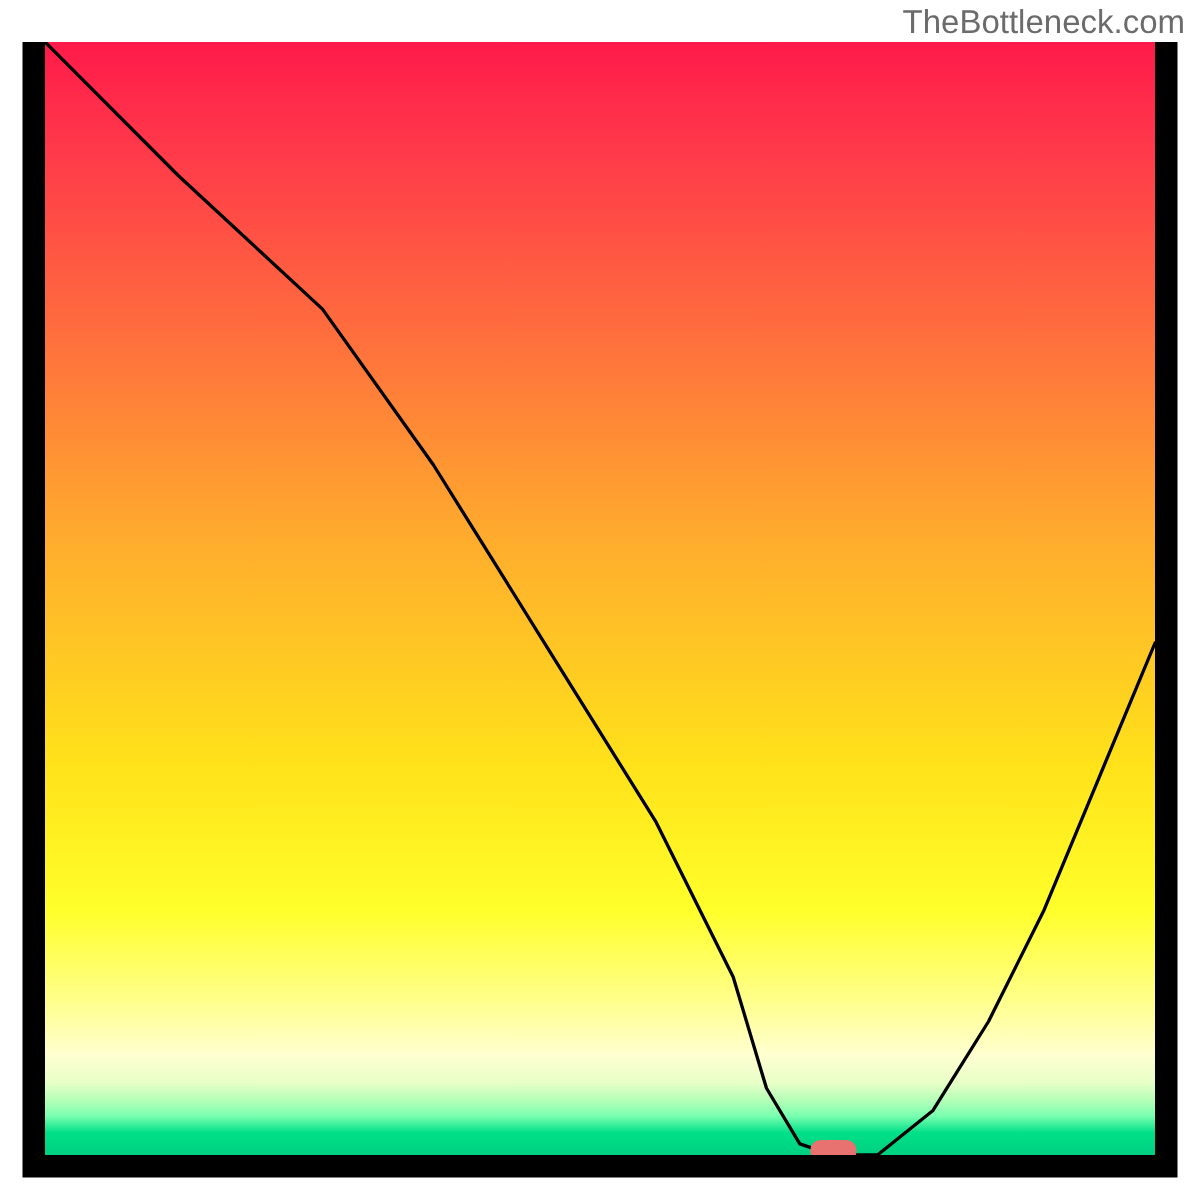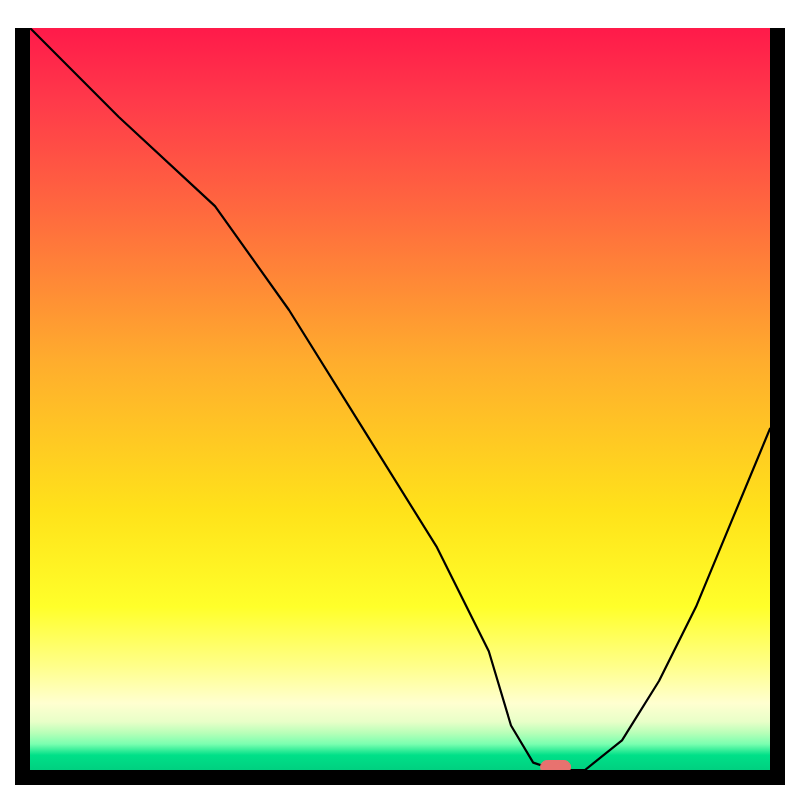--- a/index.html
+++ b/index.html
@@ -75,20 +75,21 @@
   .marker {
     fill: #e8726f;
     stroke: #e8726f;
   }
 </style>
 </head>
 <body>
 
 <div class="container">
 
+  <div class="watermark">TheBottleneck.com</div>
 
   <div class="plot-frame">
     <div class="plot-inner">
       <div class="gradient-bg"></div>
 
       <svg class="curve" viewBox="0 0 740 742" preserveAspectRatio="none">
         <path class="curve-path" d="M0.0 0.0 L88.8 89.0 L185.0 178.1 L259.0 282.0 L333.0 400.7 L407.0 519.4 L458.8 623.3 L481.0 697.5 L503.2 734.6 L525.4 742.0 L555.0 742.0 L592.0 712.3 L629.0 653.0 L666.0 578.8 L703.0 489.7 L740.0 400.7"></path>
         <rect class="marker" x="510.6" y="732.5" width="30.0" height="13" rx="6.5" ry="6.5"></rect>
       </svg>
     </div>

